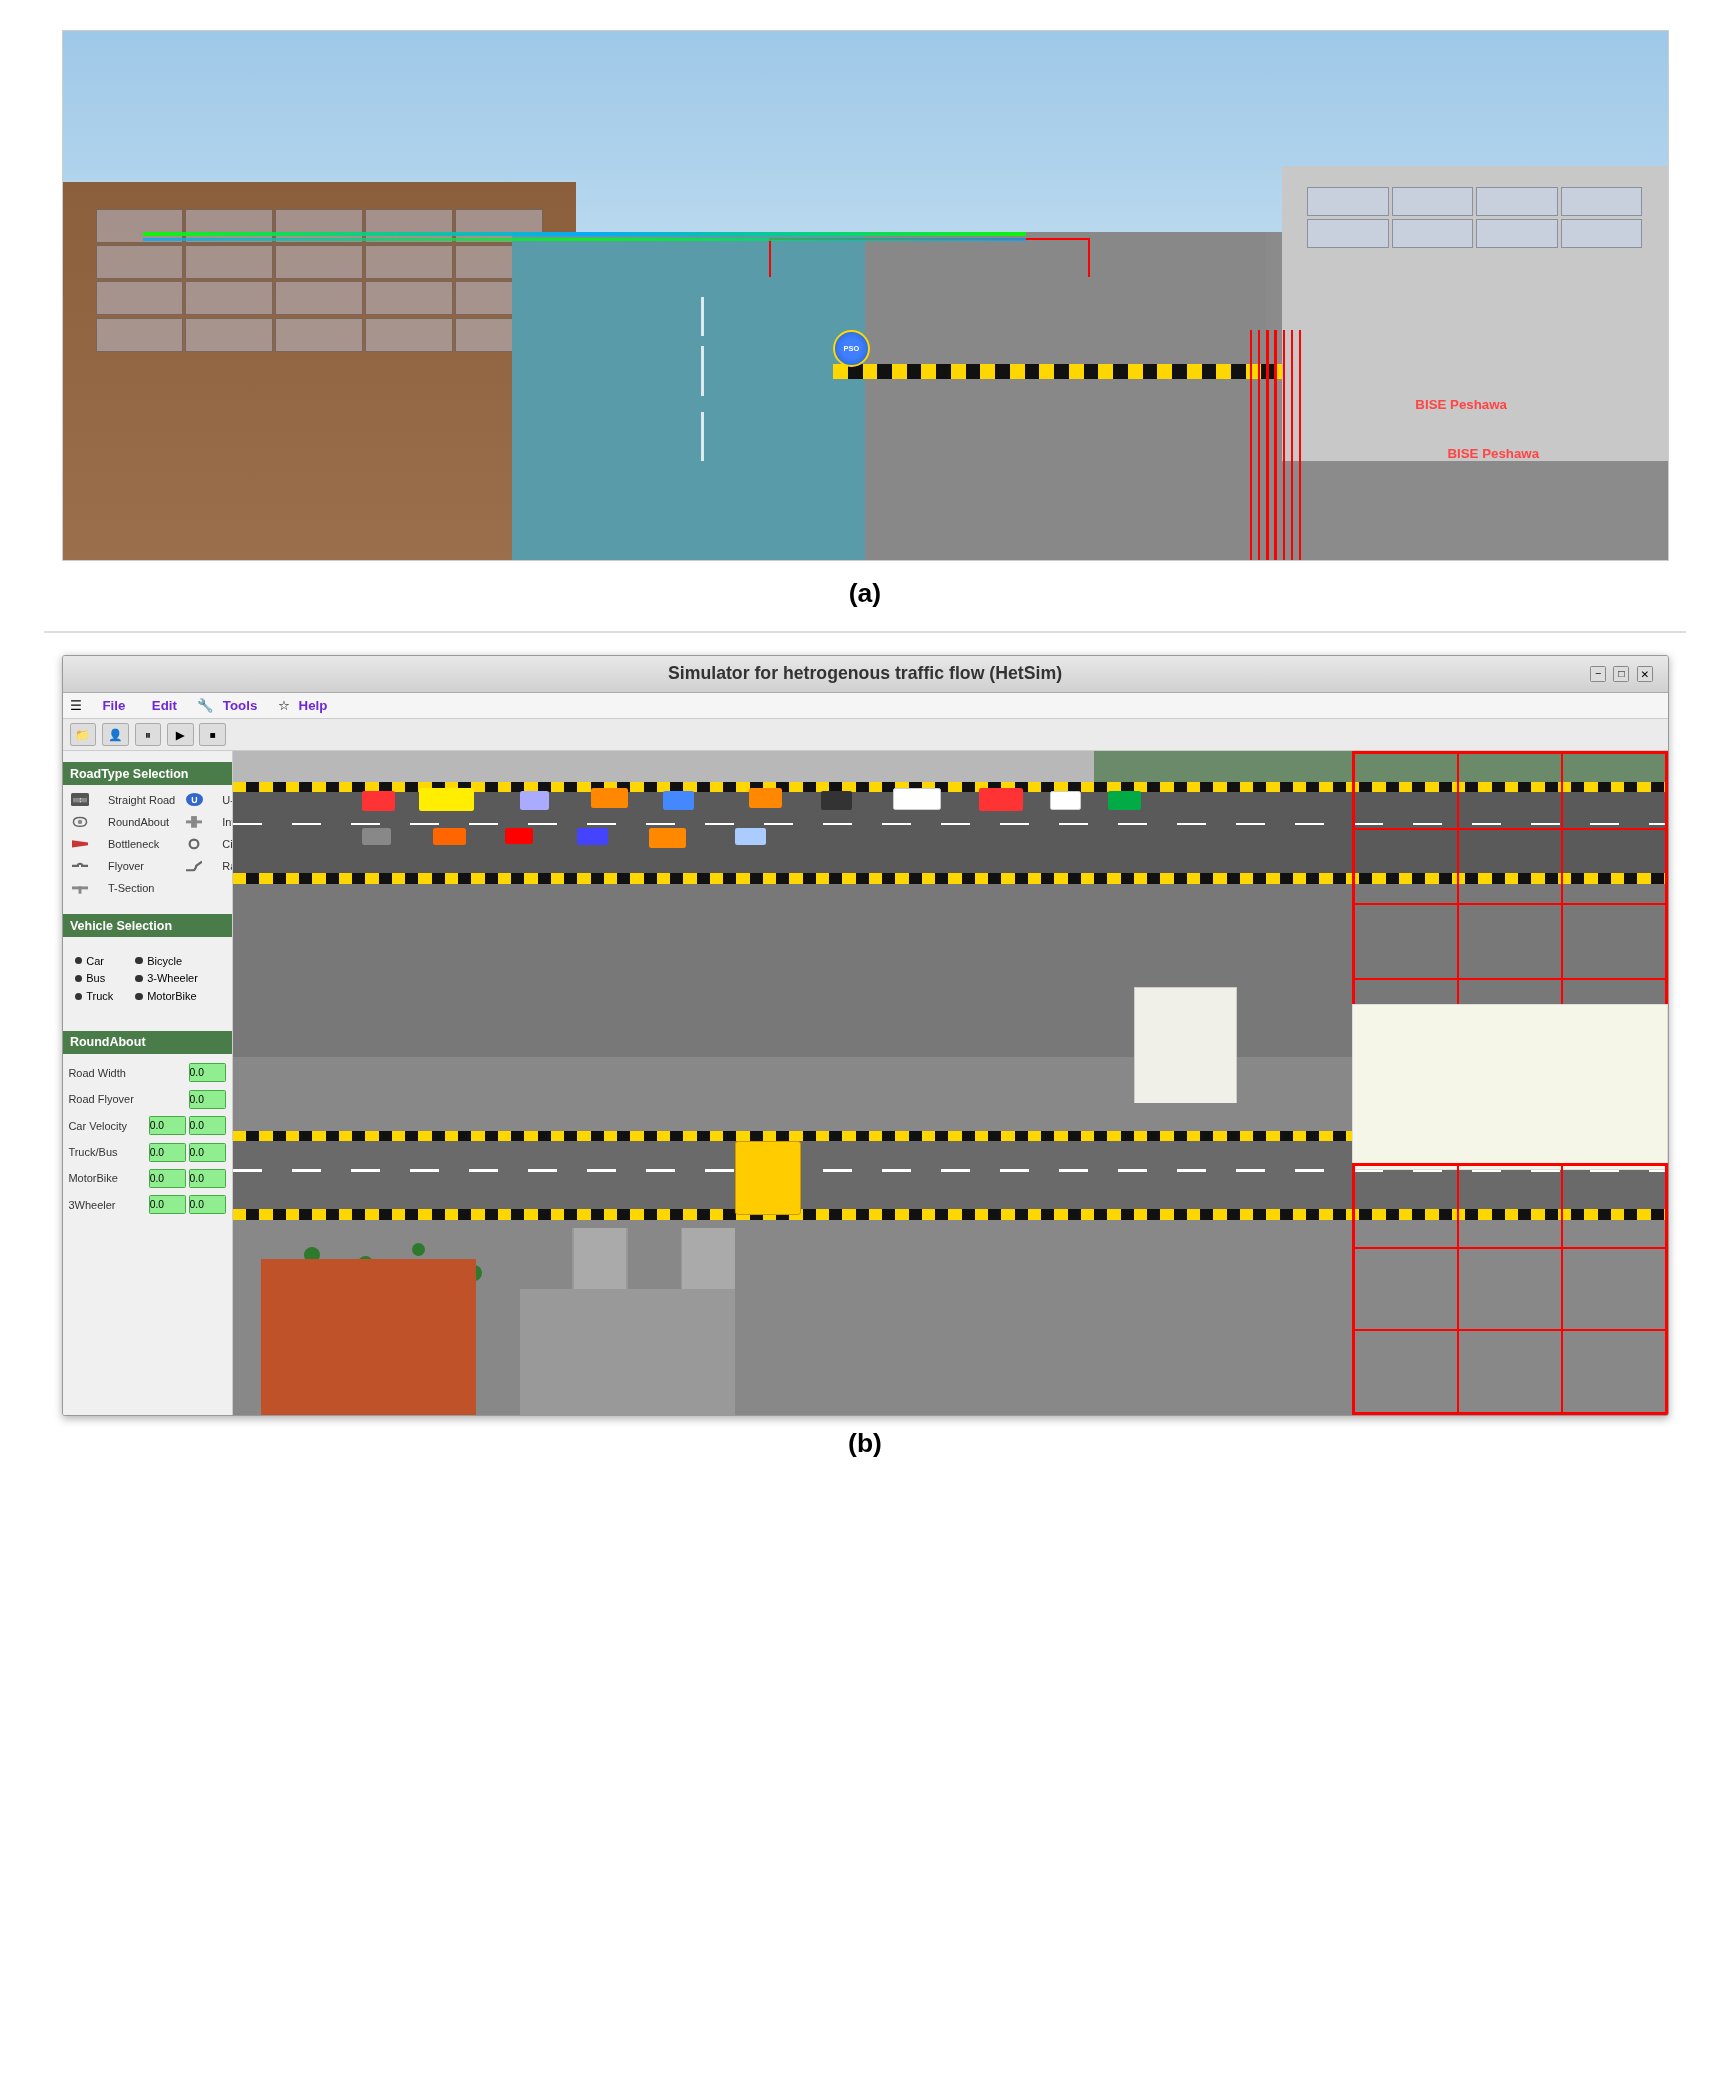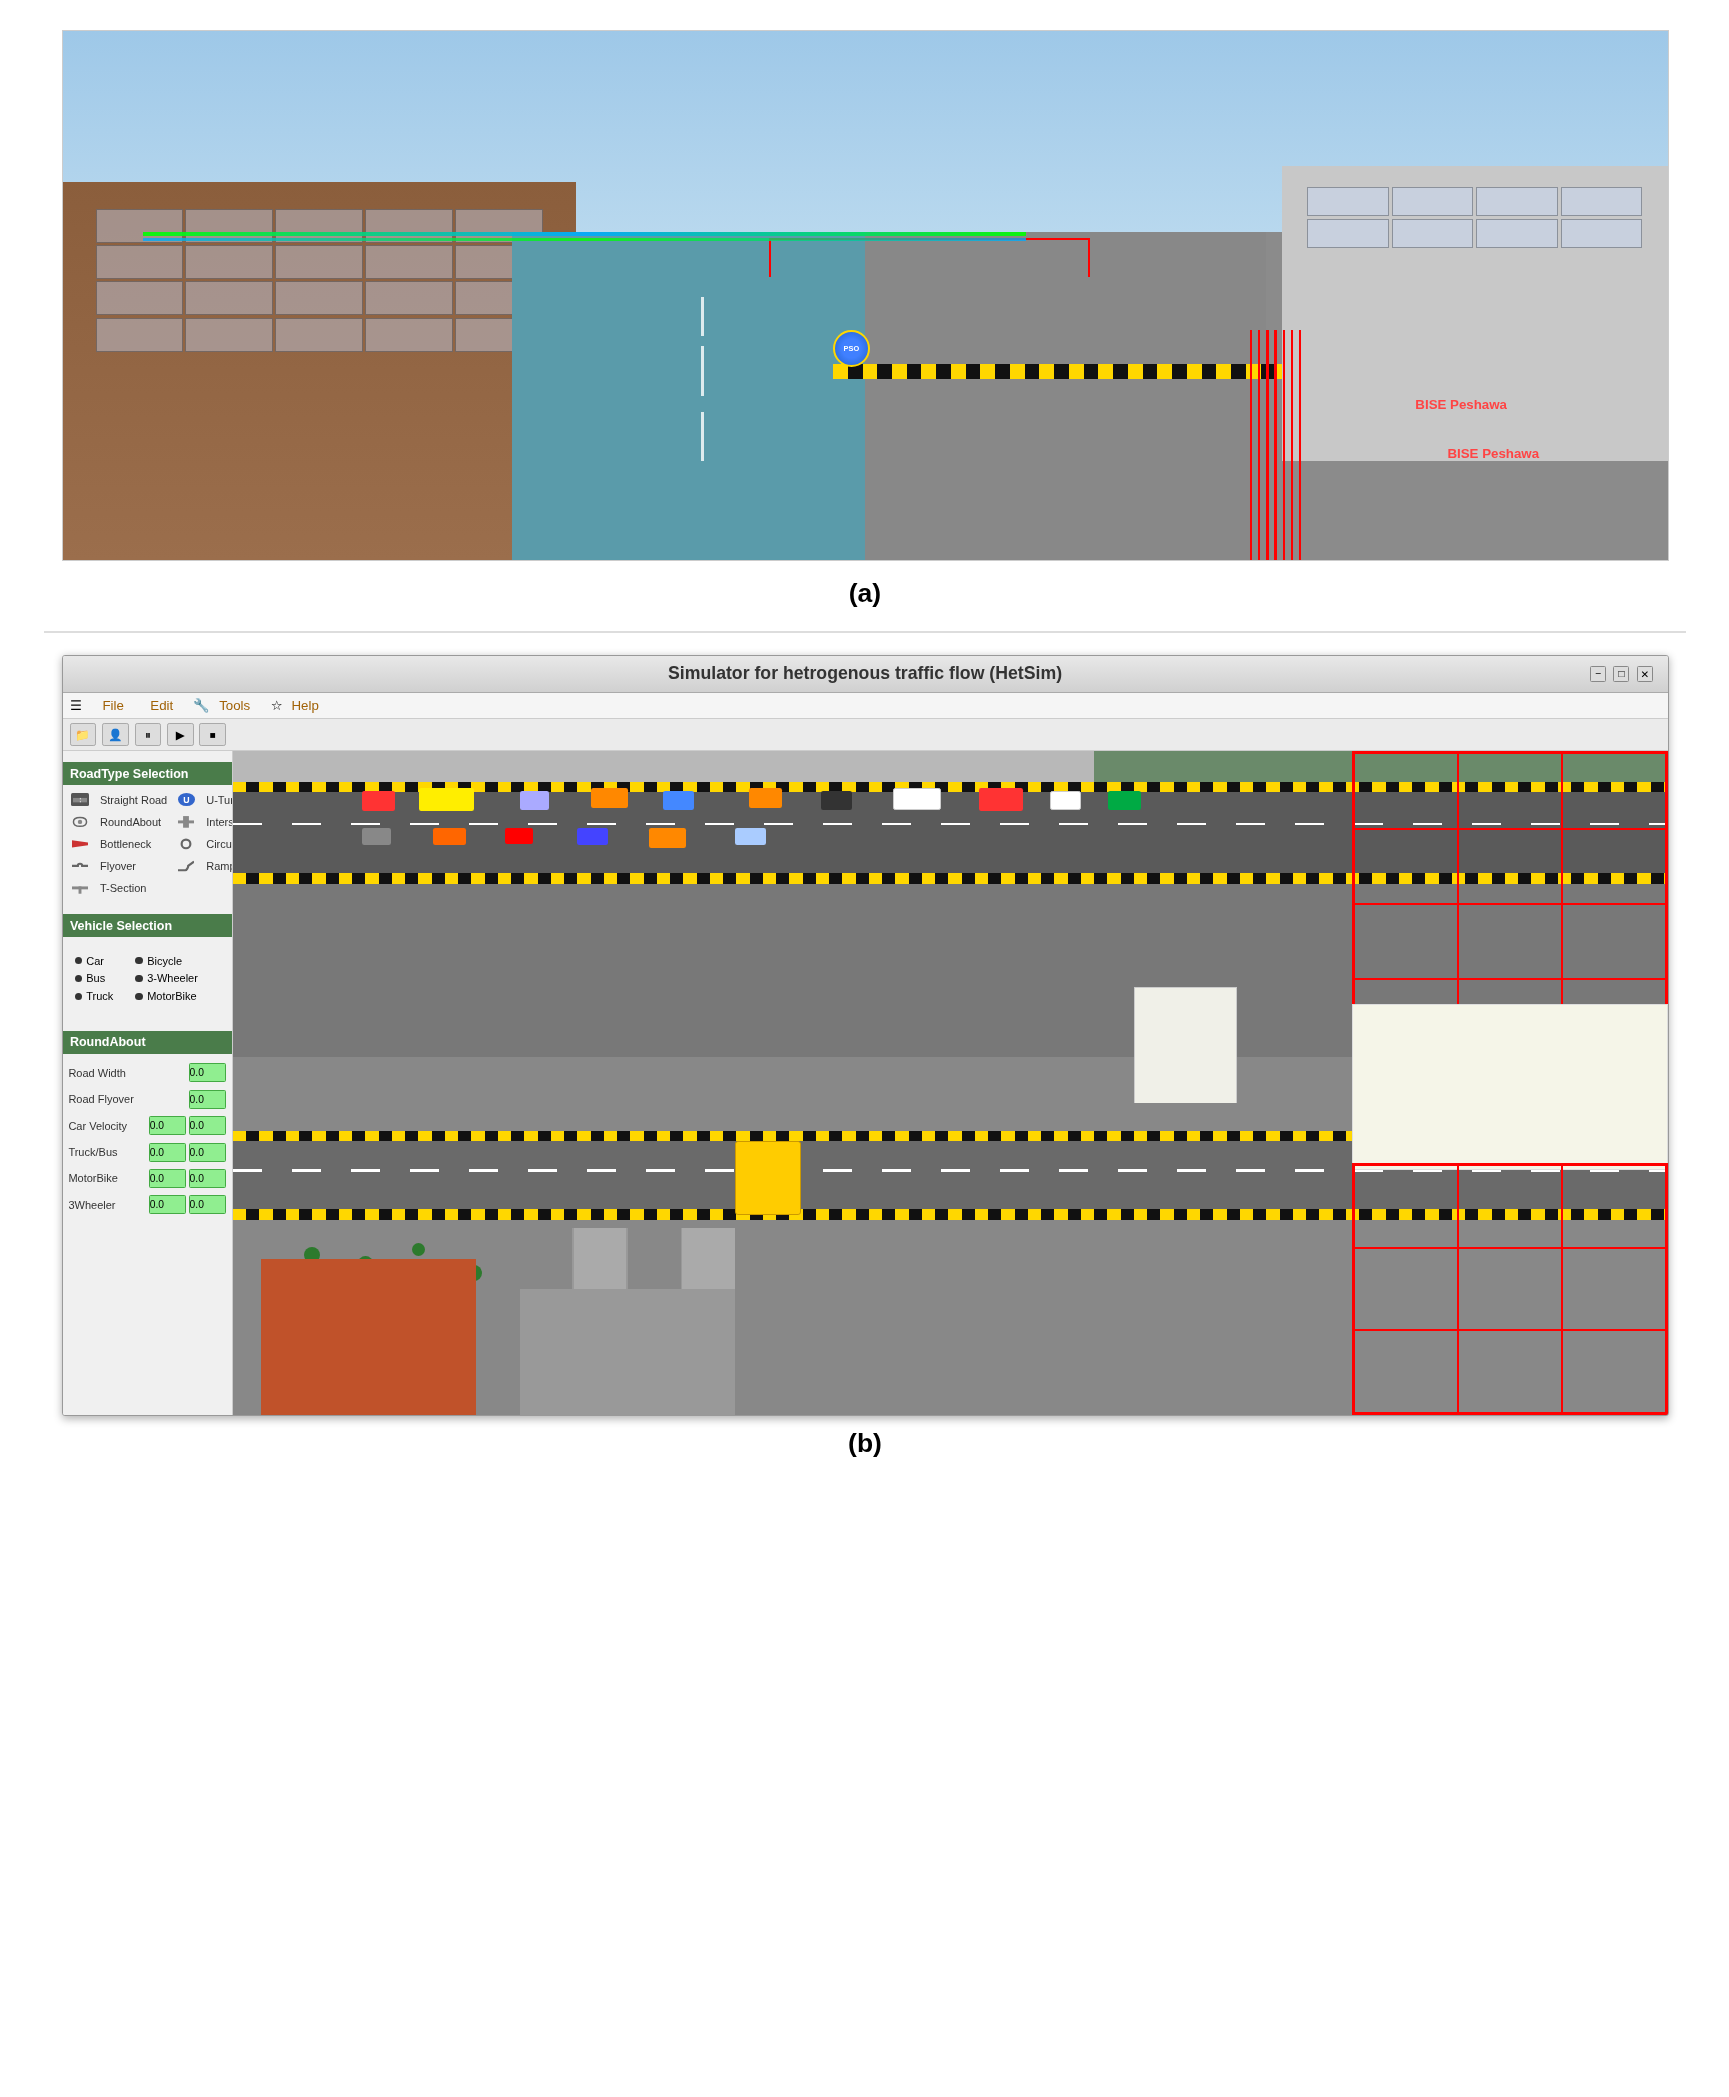--- a/index.html
+++ b/index.html
@@ -147,21 +147,22 @@
       align-items: center;
       padding: 0 7.4px;
       gap: 14.7px;
       border-bottom: 0.7px solid #ccc;
       font-size: 13.3px;
     }
 
     .menu-item {
       cursor: pointer;
       padding: 2.9px 5.9px;
-      color: #a16207;
+      color: #6d28d9;
+      font-weight: bold;
     }
 
     
     .toolbar {
       background: #ebebeb;
       height: 32px;
       display: flex;
       align-items: center;
       padding: 0 7.4px;
       gap: 5.9px;
@@ -209,21 +210,21 @@
     .road-type-grid {
       display: grid;
       grid-template-columns: 1fr 1fr;
       gap: 1.5px;
       padding: 4.4px;
     }
 
     .road-type-item {
       display: flex;
       align-items: center;
-      gap: 11px;
+      gap: 19px;
       padding: 3.7px 4.4px;
       cursor: pointer;
       font-size: 11px;
       color: #333;
       white-space: nowrap;
     }
 
     .road-icon {
       width: 17.7px;
       height: 13.3px;

